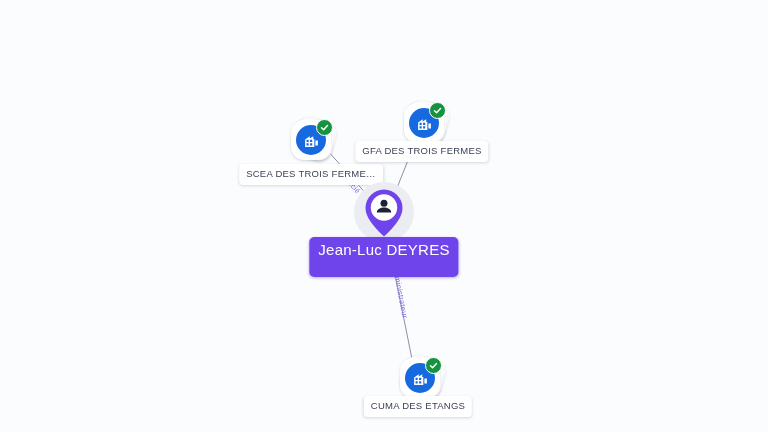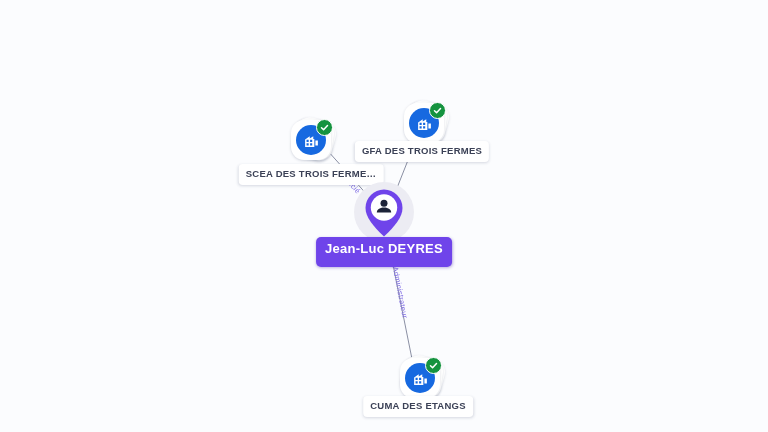--- a/index.html
+++ b/index.html
@@ -120,27 +120,26 @@
     transform: translateX(-50%);
     background: #ffffff;
     color: #3b4156;
     font-size: 9.5px;
     letter-spacing: .25px;
     line-height: 1;
     padding: 5px 7px 6px 7px;
     border-radius: 4px;
     white-space: nowrap;
     box-shadow: 0 1px 3px rgba(40,50,90,0.18);
-    font-weight: bold;
   }
   .node-label.person {
     background: #6f44ea;
     color: #ffffff;
-    font-size: 13px;
-    padding: 5px 9px 12px 9px;
+    font-size: 15px;
+    padding: 5px 9px 20px 9px;
     border-radius: 5px;
     box-shadow: 0 1px 3px rgba(70,40,170,0.35);
   }
 
   
   .edge-label {
     position: absolute;
     color: #7b67e2;
     font-size: 7.5px;
     letter-spacing: .3px;

